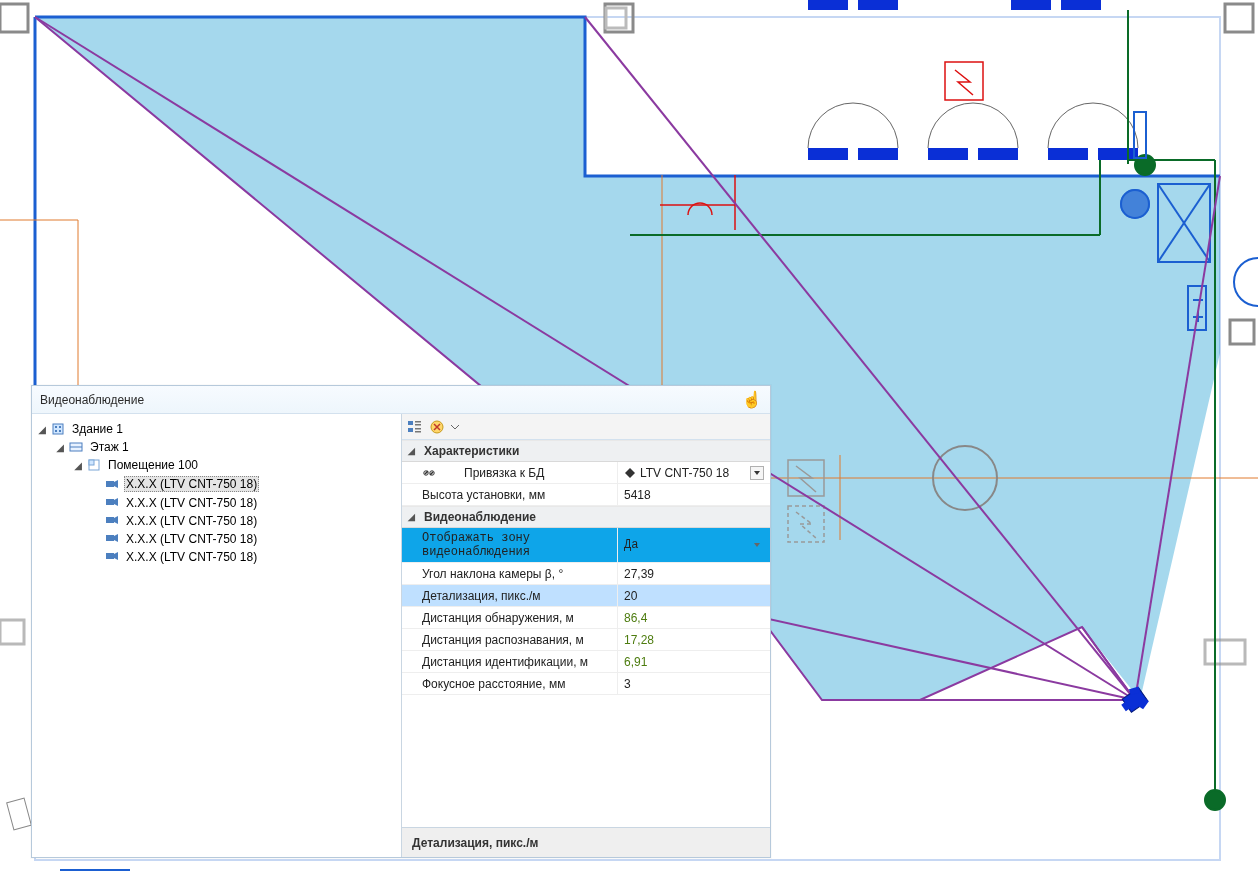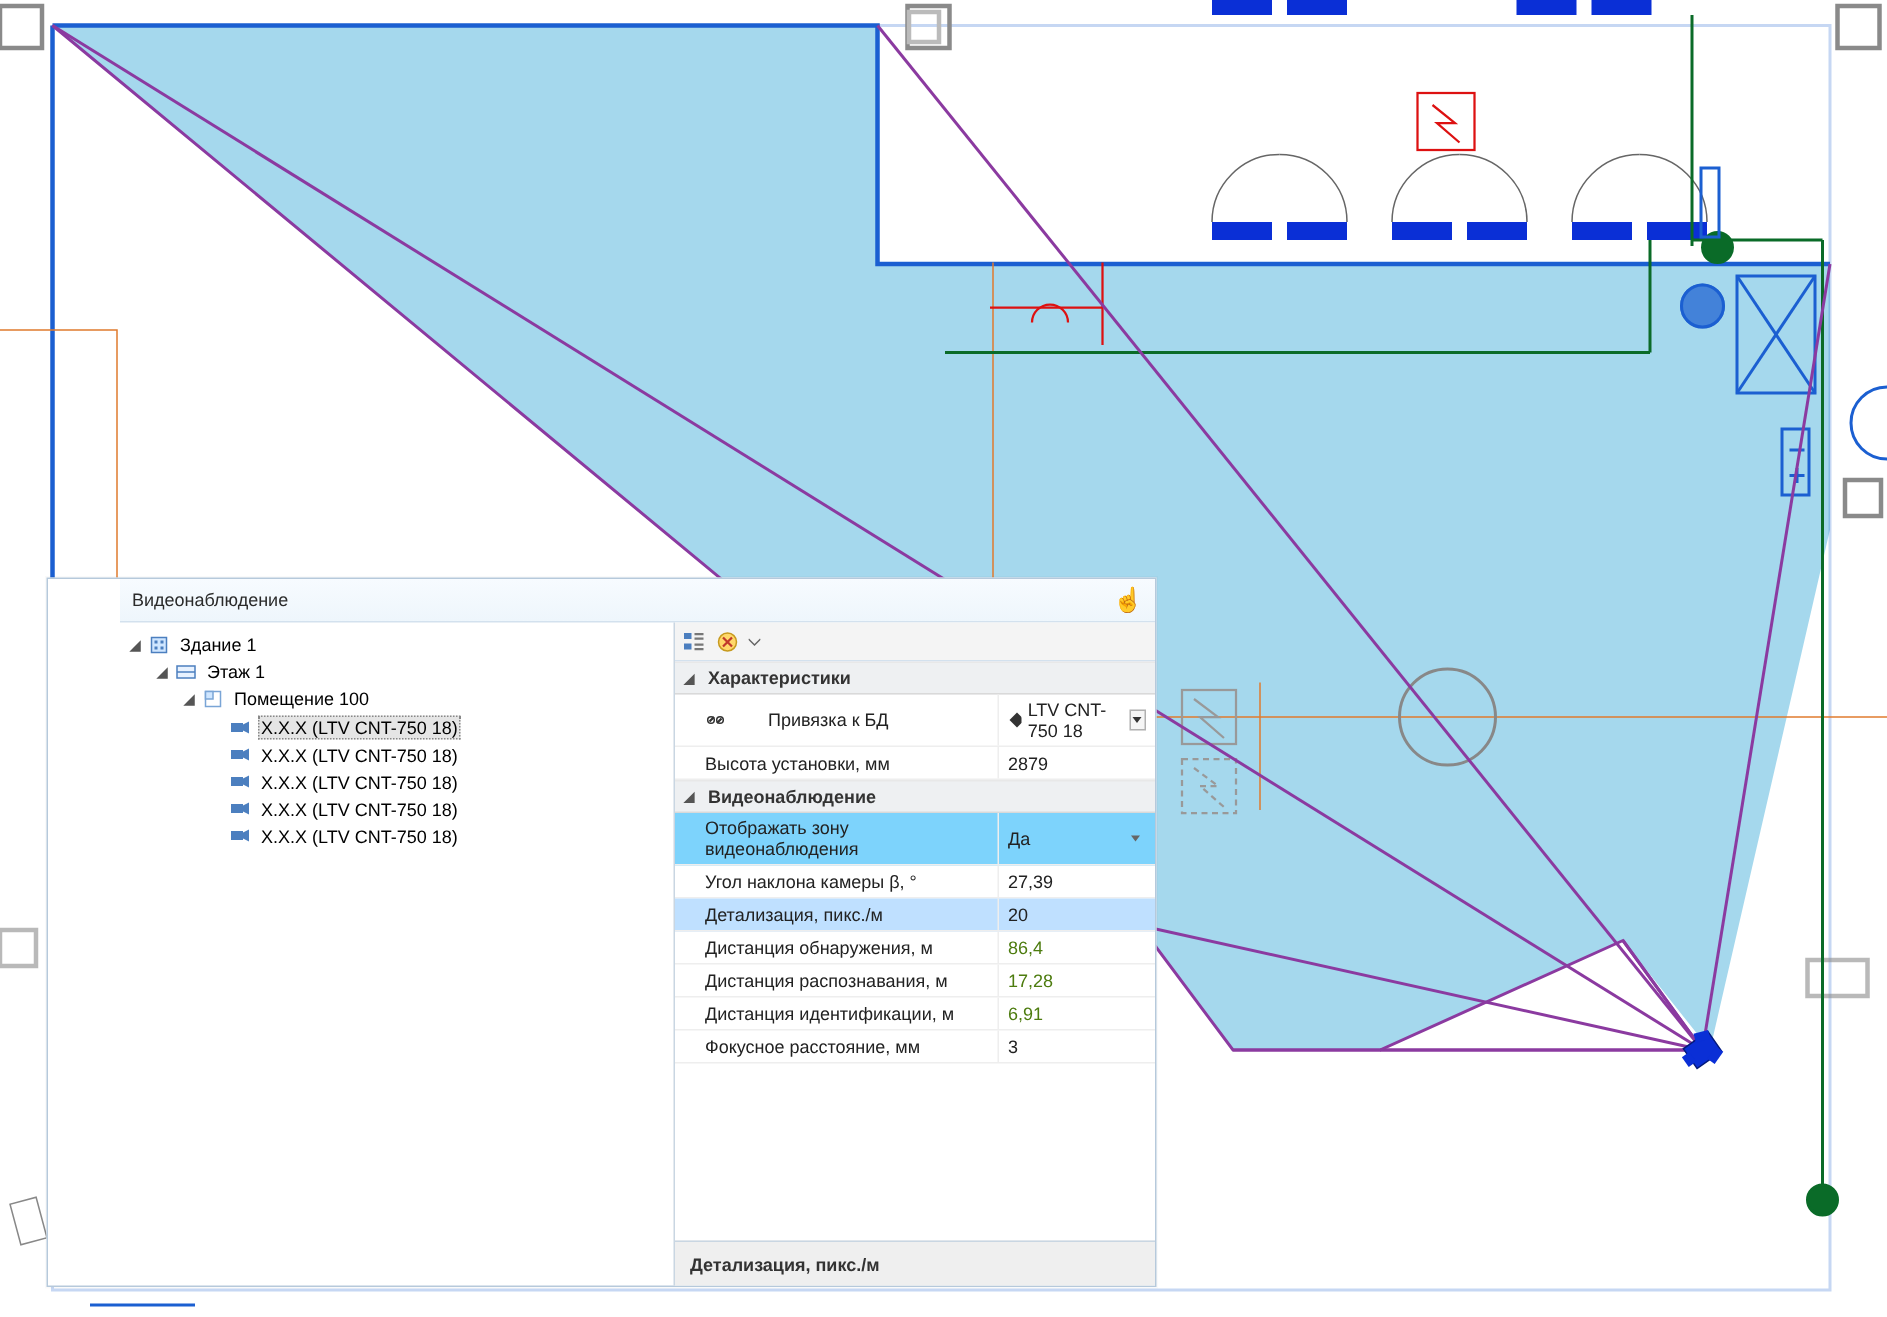--- a/index.html
+++ b/index.html
@@ -9,21 +9,20 @@
 
   .panel {
     position: absolute;
     left: 31px; top: 385px;
     width: 740px; height: 473px;
     background: #fff;
     border: 1px solid #b6c9db;
     display: flex;
     flex-direction: column;
     box-shadow: 0 0 0 1px rgba(0,0,0,0.02);
-    padding-left: 48px;
   }
   .panel-title {
     background: linear-gradient(#f7fbff, #eef6fc);
     border-bottom: 1px solid #d3e1ee;
     padding: 4px 8px;
     font-size: 12px;
     color: #2b2b2b;
     display: flex;
     justify-content: space-between;
     align-items: center;
@@ -332,29 +331,29 @@
                   <path d="M1 2 L4 6 L7 2" fill="#333"></path>
                 </svg>
               </span>
           </div>
         </div>
         <div class="prop-row">
           <div class="pname">
               <span>Высота установки, мм</span>
             </div>
           <div class="pval">
-              <span>2879</span>
+              <span>5418</span>
             </div>
         </div>
 
         <div class="prop-group-hdr">
           <span class="caret">◢</span>
           <span>Видеонаблюдение</span>
         </div>
-        <div class="prop-row" style="background:#7dd3fc;">
+        <div class="prop-row" style="background:#0ea5e9;font-family:Liberation Mono, monospace;">
           <div class="pname">
               <span>Отображать зону видеонаблюдения</span>
             </div>
           <div class="pval">
             <span>Да</span>
             <span class="dd-btn" style="border:none;background:none;">
                 <svg viewBox="0 0 8 8">
                   <path d="M1 2 L4 6 L7 2" fill="#666"></path>
                 </svg>
               </span>

